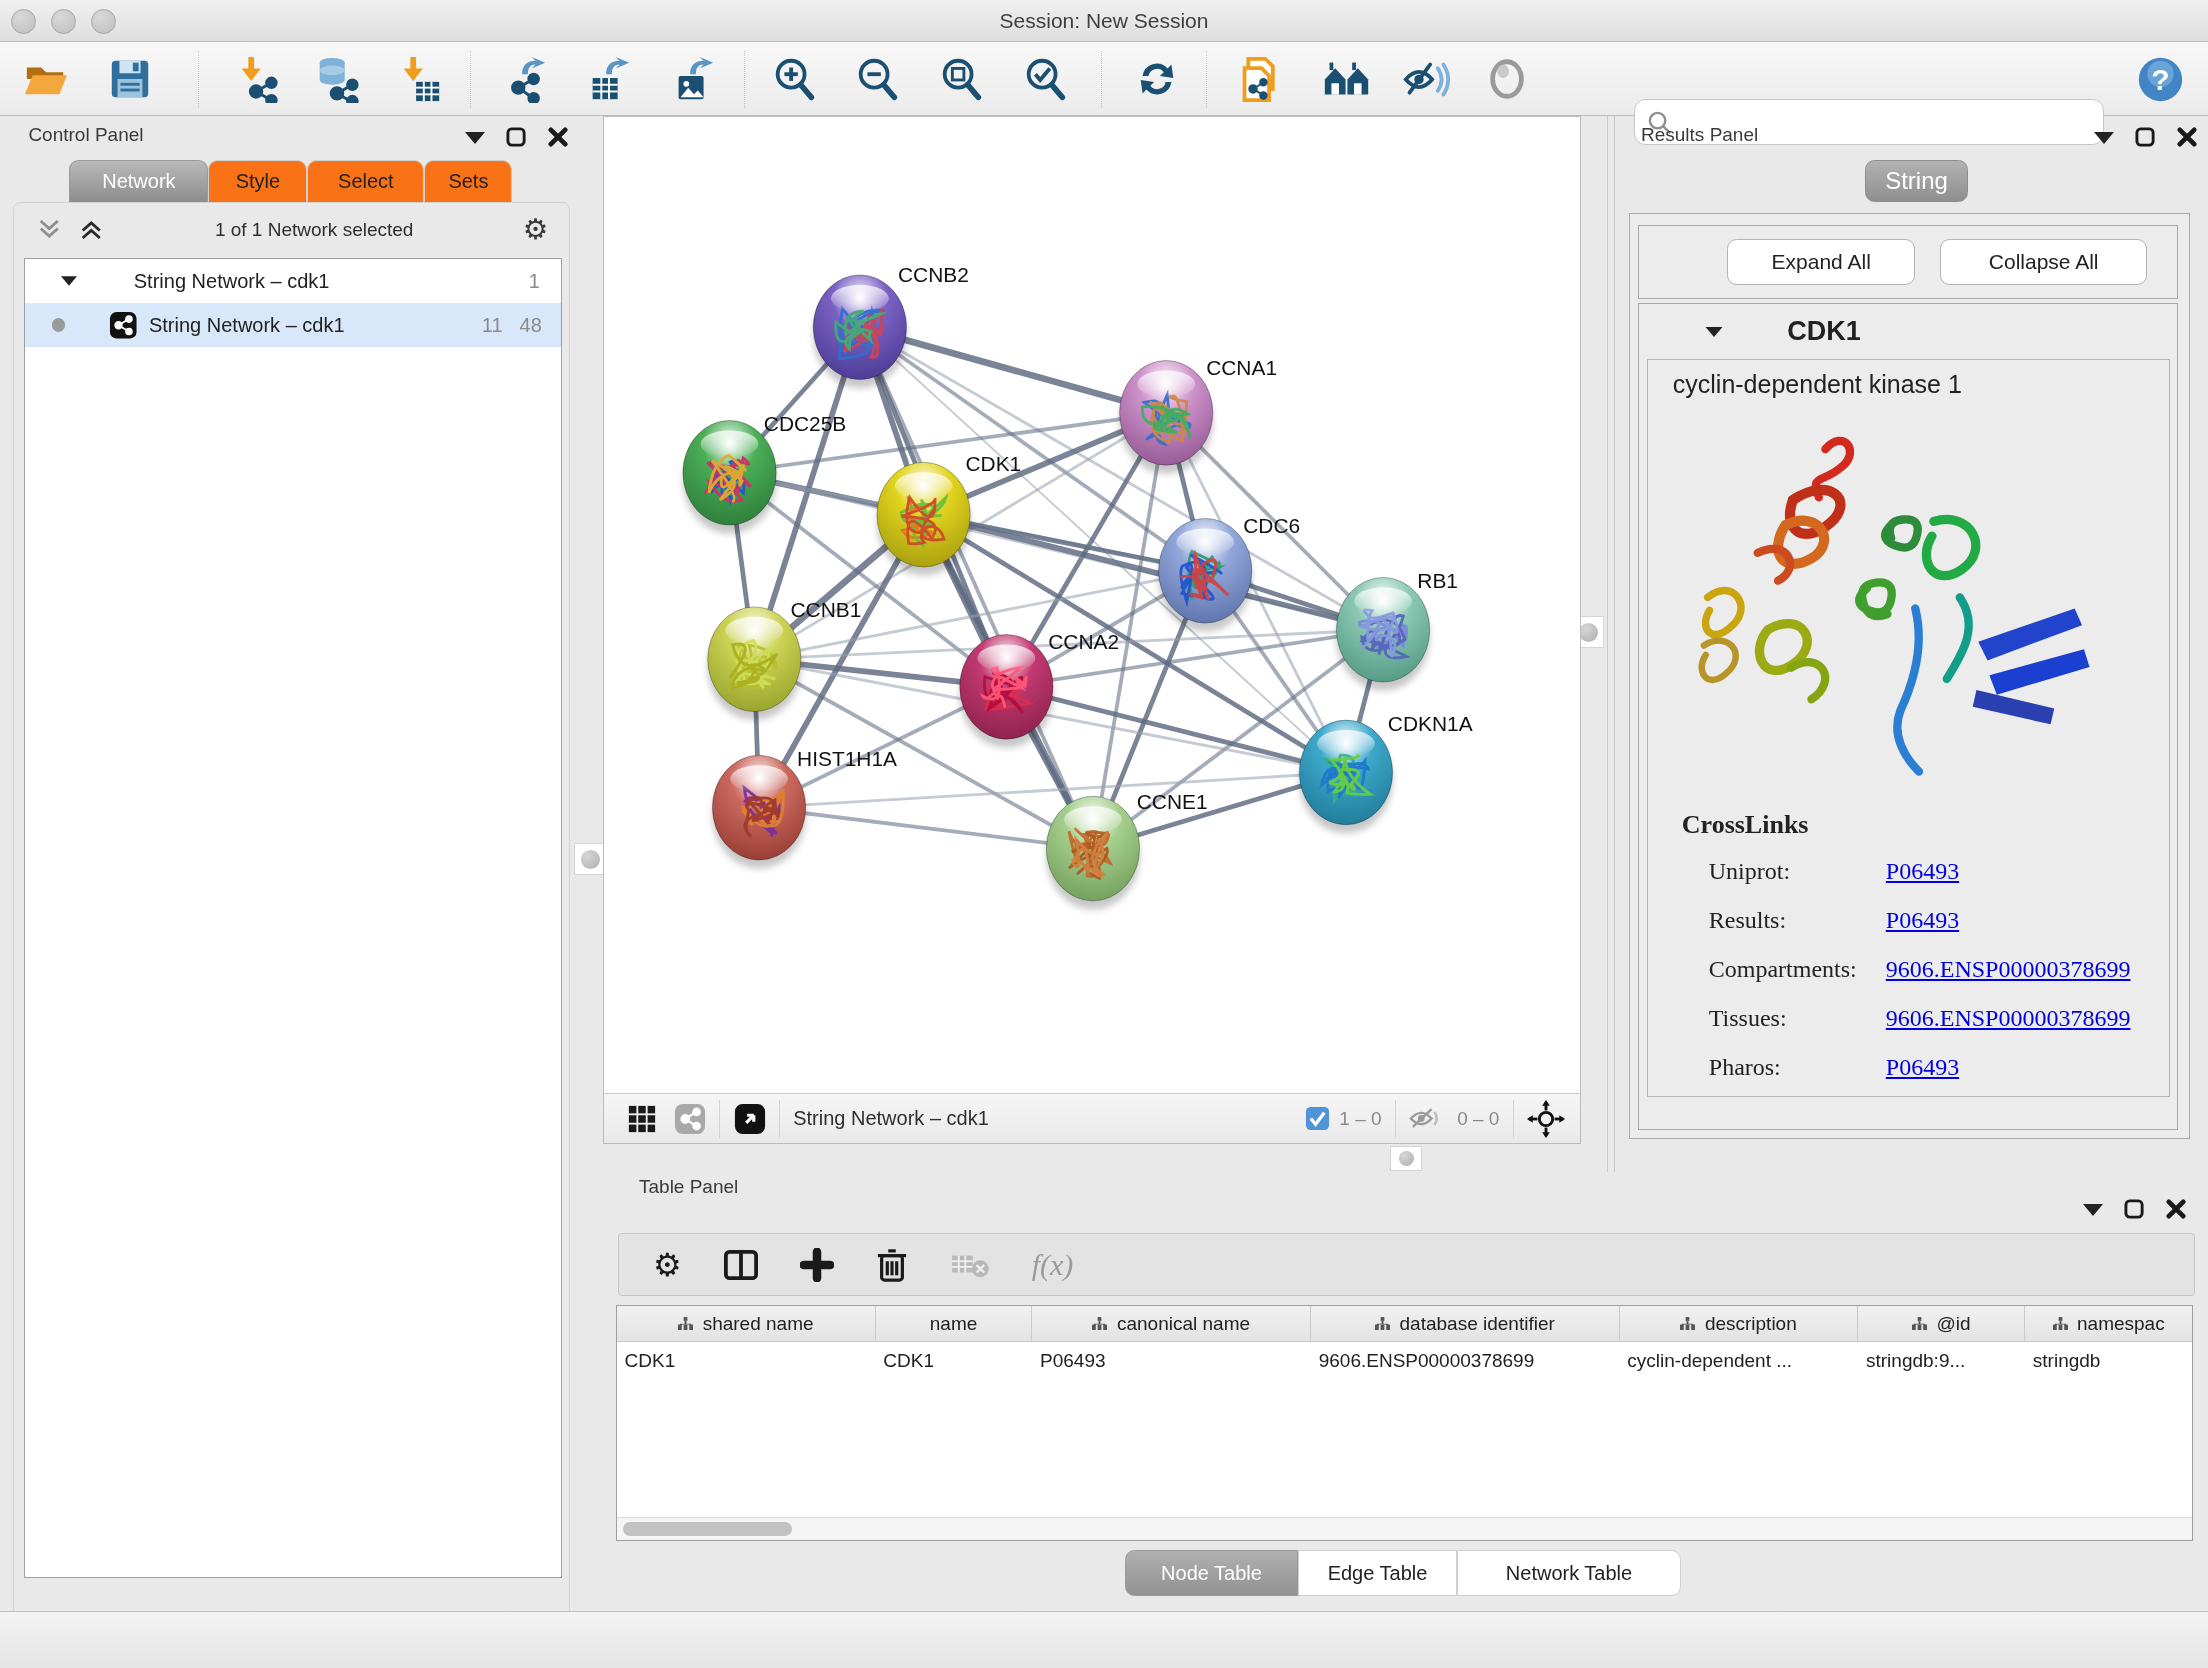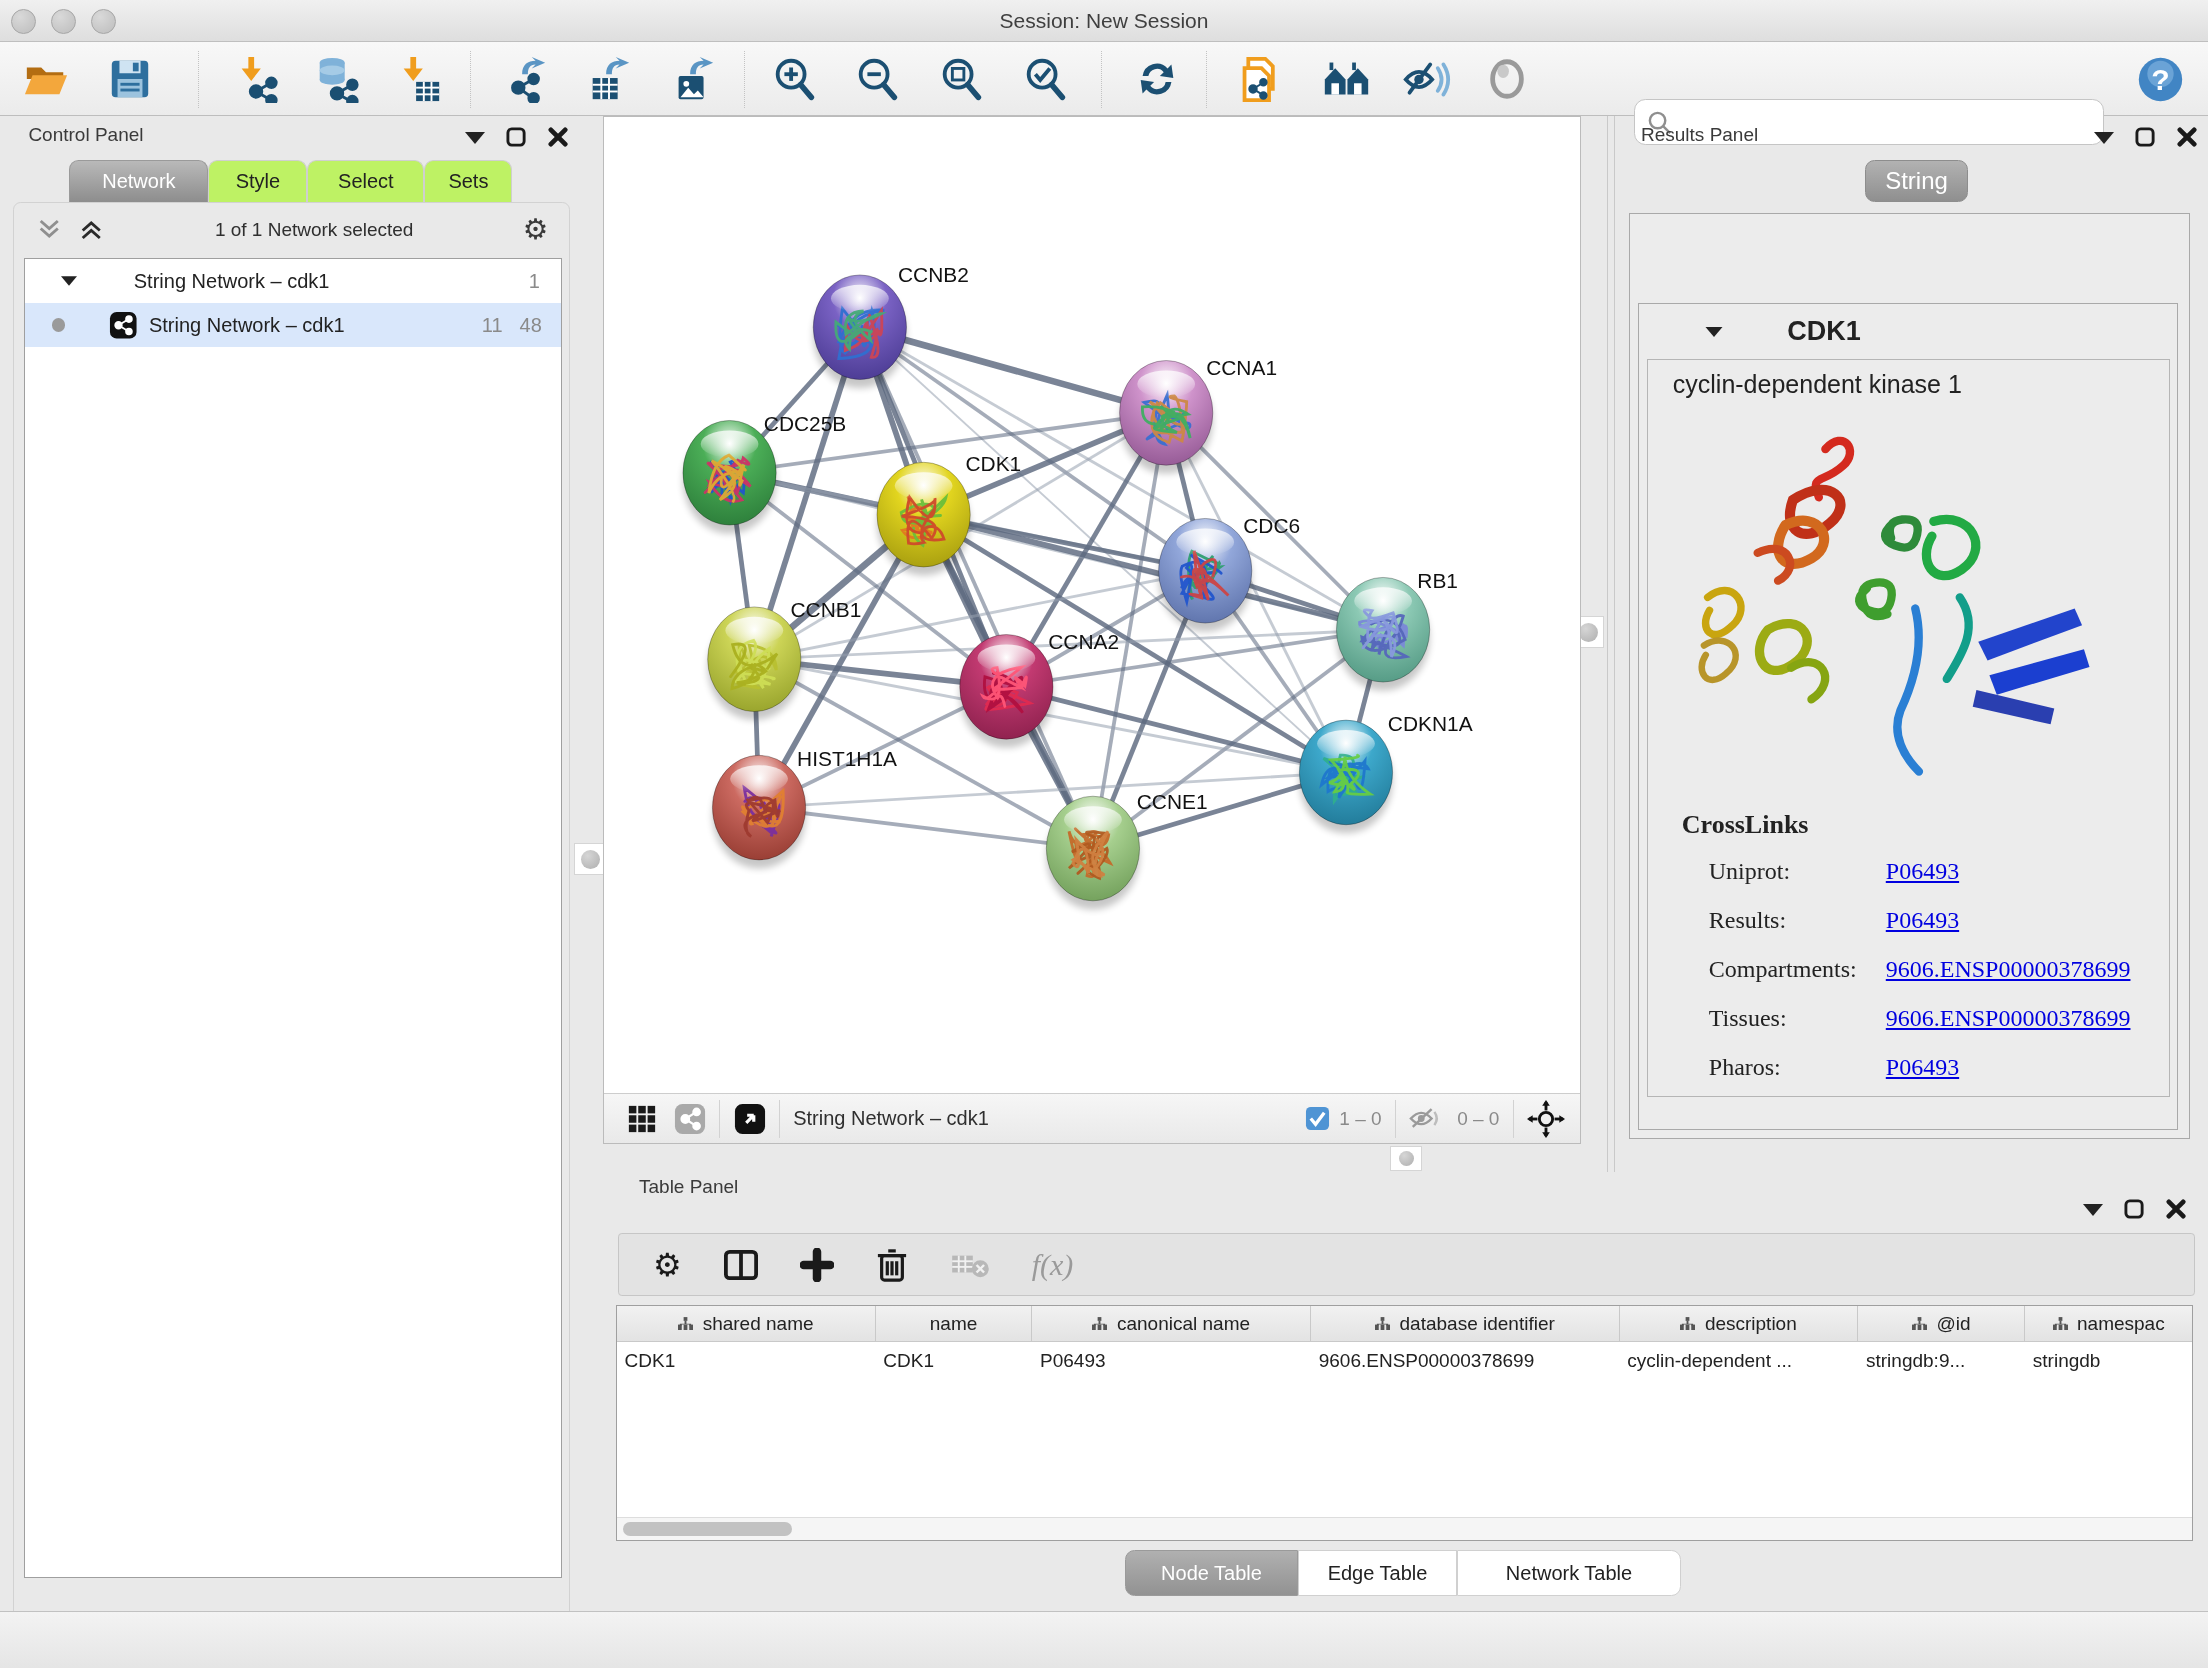--- a/index.html
+++ b/index.html
@@ -18,21 +18,21 @@
   .tbtn { width:53px; height:53px; top:10.5px; display:flex; align-items:center; justify-content:center; cursor:pointer; }
   .tsep { width:0; height:57px; top:8.6px; border-left:1.9px dotted #c3c3c3; }
   .searchbox { left:1634px; top:57px; width:470px; height:46px; background:#fff; border:1px solid #c5c5c5; border-radius:11.4px; display:flex; align-items:center; padding-left:11.4px; }
 
   
   .panel-title { font-size:19px; color:#3a3a3a; }
   .pctl { display:flex; align-items:center; gap:21px; }
   .tri-down { width:0; height:0; border-left:10.5px solid transparent; border-right:10.5px solid transparent; border-top:12.4px solid #222; }
 
   
-  .cp-tab { height:42px; border:1px solid #cfcfcf; border-bottom:none; border-radius:9.5px 9.5px 0 0; background:#bef264; display:flex; align-items:center; justify-content:center; font-size:20px; }
+  .cp-tab { height:42px; border:1px solid #cfcfcf; border-bottom:none; border-radius:9.5px 9.5px 0 0; background:#f97316; display:flex; align-items:center; justify-content:center; font-size:20px; }
   .cp-tab.sel { background:linear-gradient(#b9b9b9,#8d8d8d); color:#fff; border-color:#9a9a9a; }
   .treebox { background:#fff; border:1.9px solid #9f9f9f; }
   .trow { height:44px; display:flex; align-items:center; font-size:20px; }
   .trow.sel { background:#d9e7fb; }
   .cnt { color:#8a8a8a; }
 
   
   .netpanel { left:603px; top:116px; width:978px; height:1028px; background:#fff; border:1px solid #bbb; }
   .netbar { position:absolute; left:0; top:976px; width:976px; height:50px; background:linear-gradient(#f6f6f6,#e9e9e9); border-top:1px solid #cdcdcd; display:flex; align-items:center; }
   .nbsep { width:1px; height:38px; background:#d2d2d2; margin:0 13.3px; }
@@ -637,20 +637,28 @@
           <g stroke="#1a1a1a" stroke-width="5" stroke-linecap="round">
             <line x1="3" y1="3" x2="18" y2="18"></line>
             <line x1="18" y1="3" x2="3" y2="18"></line>
           </g>
         </svg>
     </div>
     <div class="abs stringtab" style="left:245px; top:44px; width:103px; height:42px">
         <span>String</span>
       </div>
     <div class="abs rbox" style="left:8.6px; top:97px; width:561px; height:926px">
+      <div class="abs rbox" style="left:8.6px; top:10.5px; width:540px; height:74px">
+        <div class="abs rbtn" style="left:88px; top:13.3px; width:188px; height:46px">
+            <span>Expand All</span>
+          </div>
+        <div class="abs rbtn" style="left:301px; top:13.3px; width:207px; height:46px">
+            <span>Collapse All</span>
+          </div>
+      </div>
       <div class="abs rbox" style="left:8.6px; top:89px; width:540px; height:827px">
         <div style="height:55px; display:flex; align-items:center">
           <span class="tri-down" style="margin-left:65px; transform:scale(0.85)"></span>
           <span style="margin-left:63px; font-size:27px; font-weight:bold">CDK1</span>
         </div>
         <div class="abs" style="left:7.6px; top:55px; width:523px; height:738px; border:1px solid #b5b5b5">
           <div style="margin:9.5px 0 0 25px; font-size:25px">cyclin-dependent kinase 1</div>
           <svg width="447" height="380" viewBox="0 0 470 410" style="margin:13.3px 0 0 28.5px">
             <g fill="none" stroke-linecap="round">
               <path d="M155 40 C175 18 192 42 174 58 C152 78 138 66 148 92" stroke="#d42a1e" stroke-width="9"></path>

